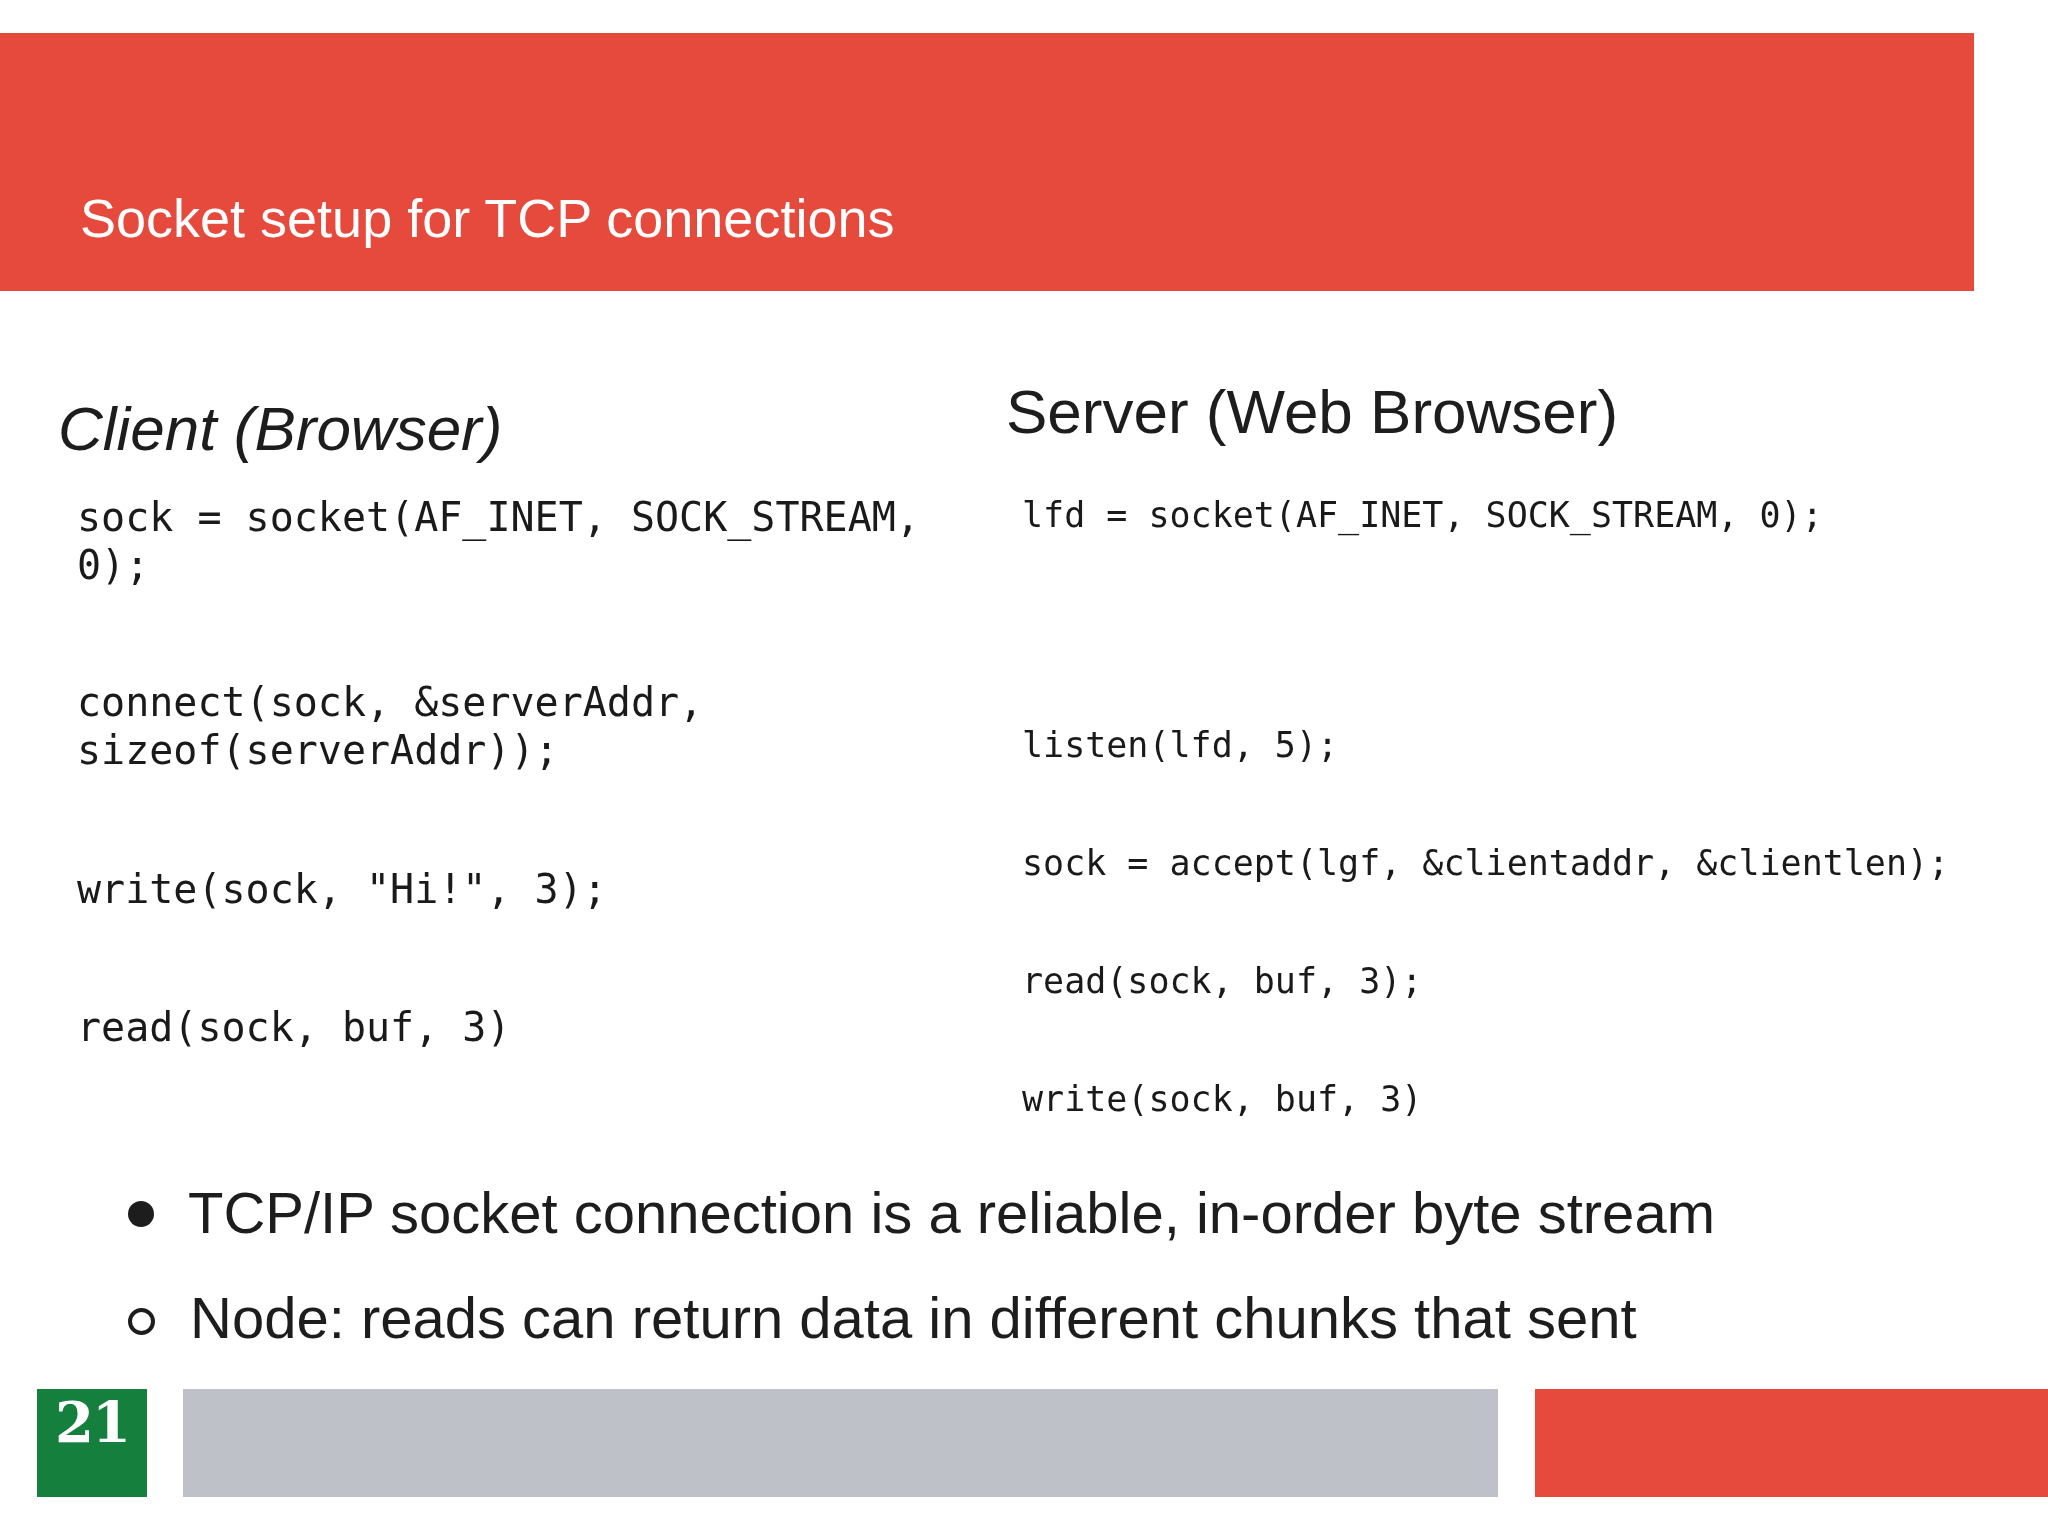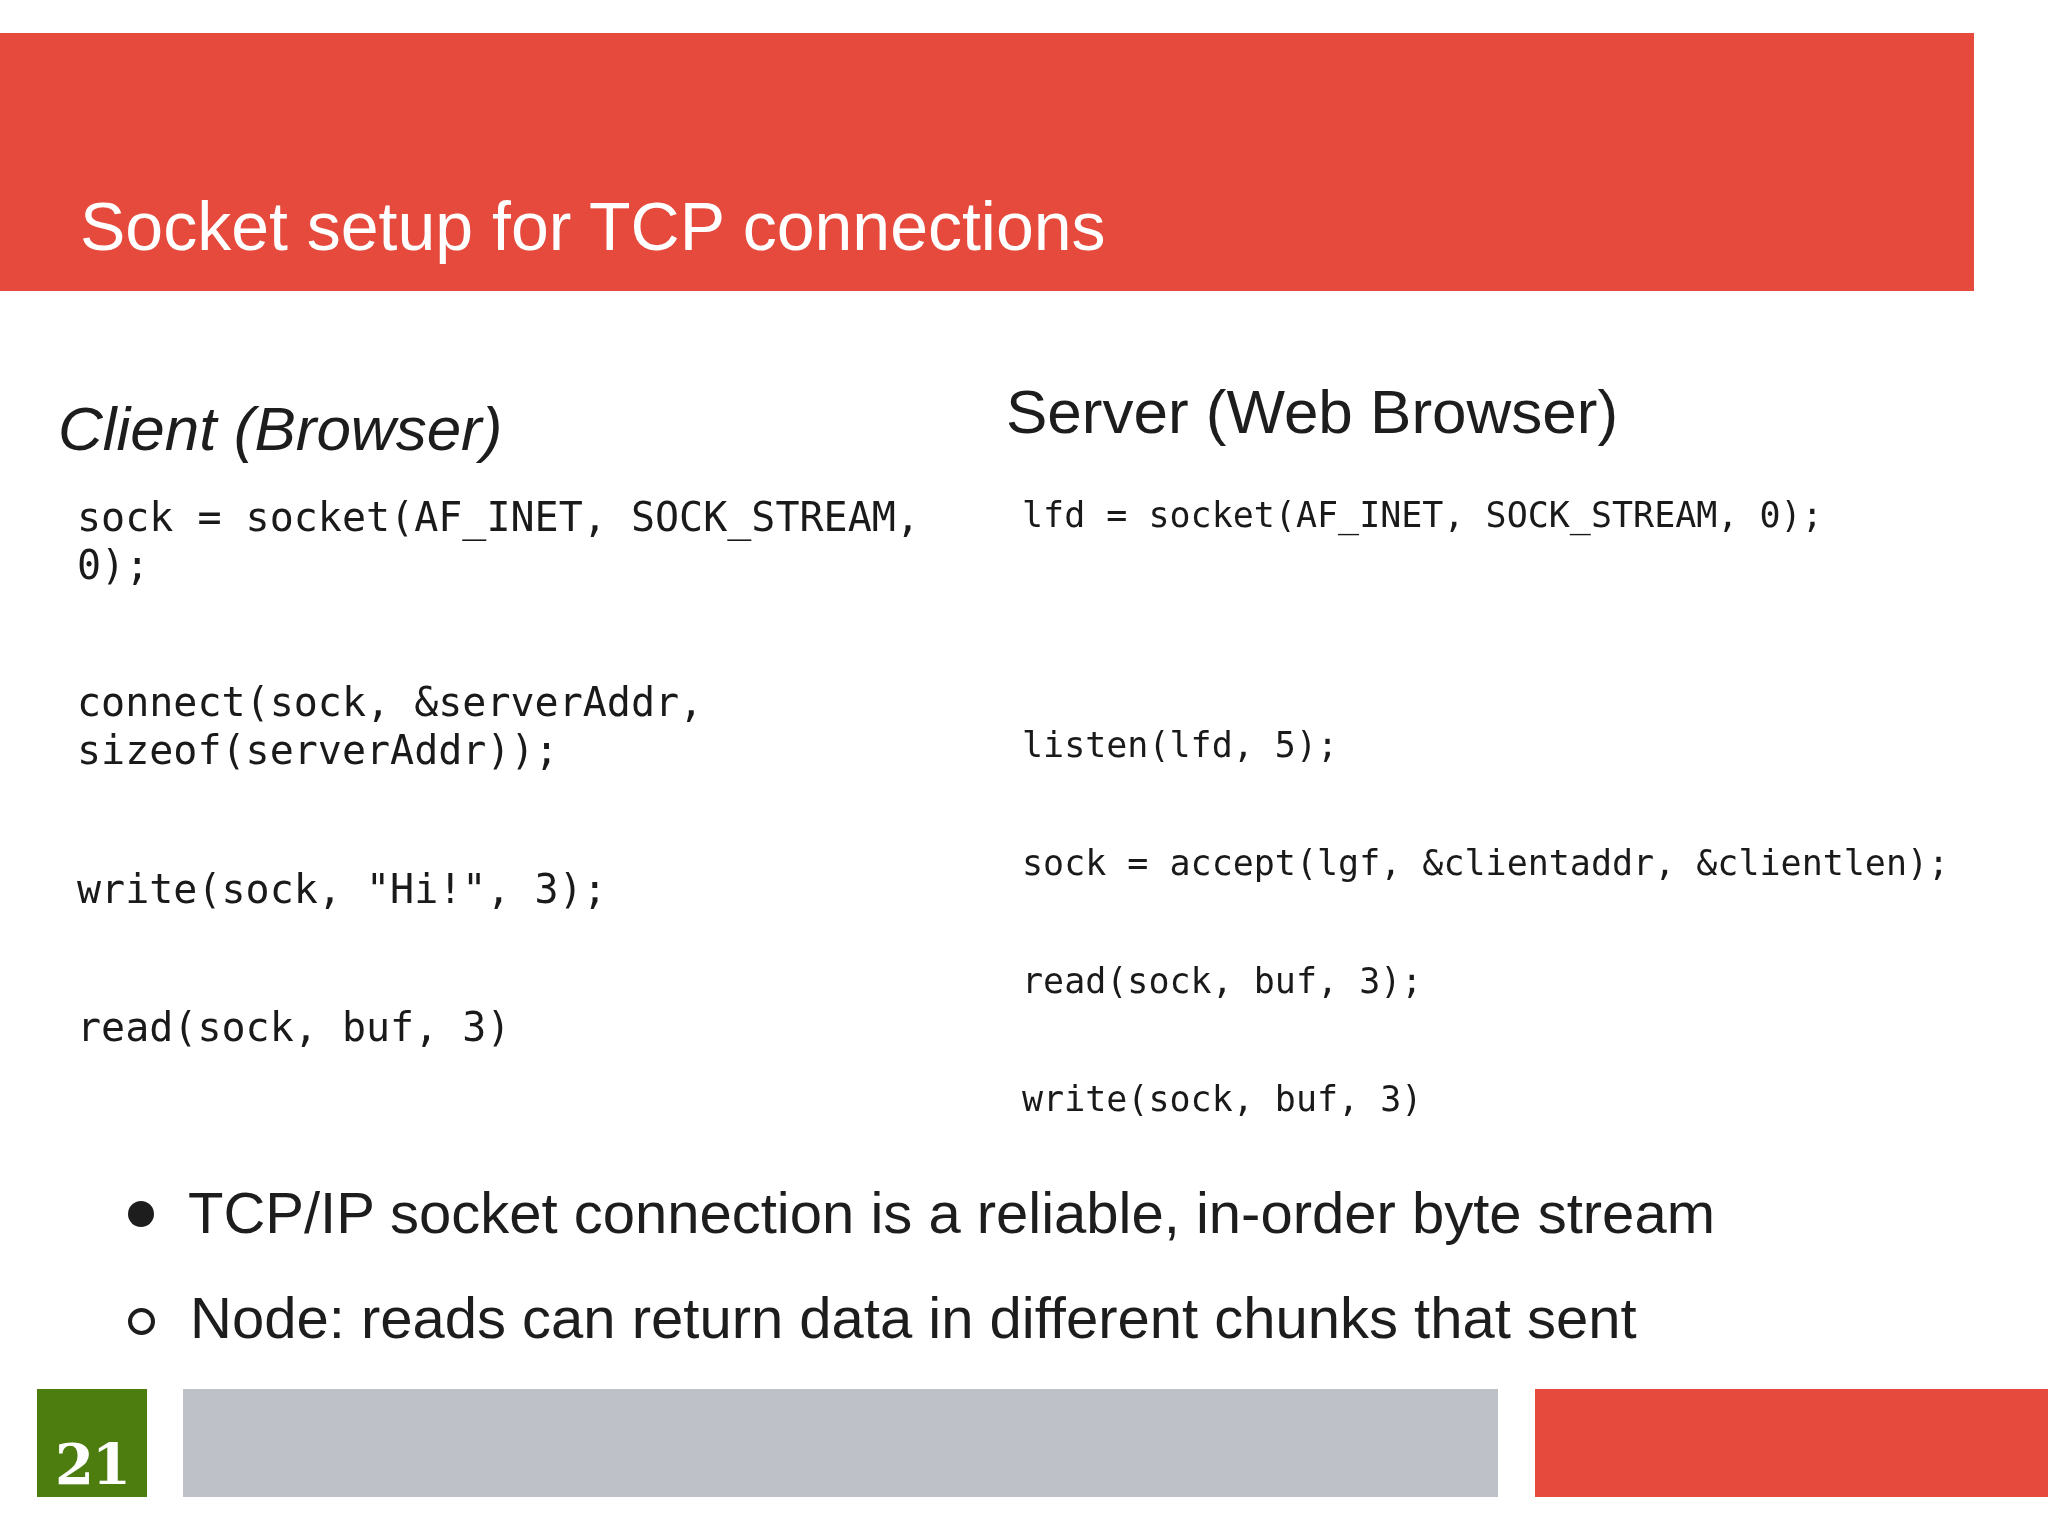--- a/index.html
+++ b/index.html
@@ -11,21 +11,21 @@
     font-family:"Liberation Sans",sans-serif;
     color:#1d1d1d;
   }
   
   .header-bar{
     position:absolute;left:0;top:33px;width:1974px;height:258px;
     background:#E54A3C;
   }
   .slide-title{
     position:absolute;left:80px;top:153px;
-    font-size:68px;line-height:1.2;color:#ffffff;
+    font-size:54px;line-height:1.2;color:#ffffff;
     white-space:nowrap;
   }
   
   .col-heading{
     position:absolute;font-size:62px;line-height:1.2;color:#1d1d1d;white-space:nowrap;
   }
   .client-heading{left:58px;top:392px;font-style:italic;}
   .server-heading{left:1006px;top:375px;}
   
   .code{
@@ -49,22 +49,22 @@
     position:absolute;left:128px;top:1201px;width:26px;height:26px;
     background:#1d1d1d;border-radius:50%;
   }
   .bullet-ring{
     position:absolute;left:128px;top:1308px;width:19px;height:19px;
     border:4px solid #1d1d1d;border-radius:50%;background:transparent;
   }
   
   .page-box{
     position:absolute;left:37px;top:1389px;width:110px;height:108px;
-    background:#4d7c0f;
-    display:flex;align-items:flex-end;justify-content:center;
+    background:#15803d;
+    display:flex;align-items:flex-start;justify-content:center;
   }
   .page-number{
     font-family:"DejaVu Serif",serif;font-weight:bold;
     font-size:56px;color:#ffffff;letter-spacing:-2px;
   }
   .footer-gray-bar{
     position:absolute;left:183px;top:1389px;width:1315px;height:108px;
     background:#BEC1C7;
   }
   .footer-red-bar{

